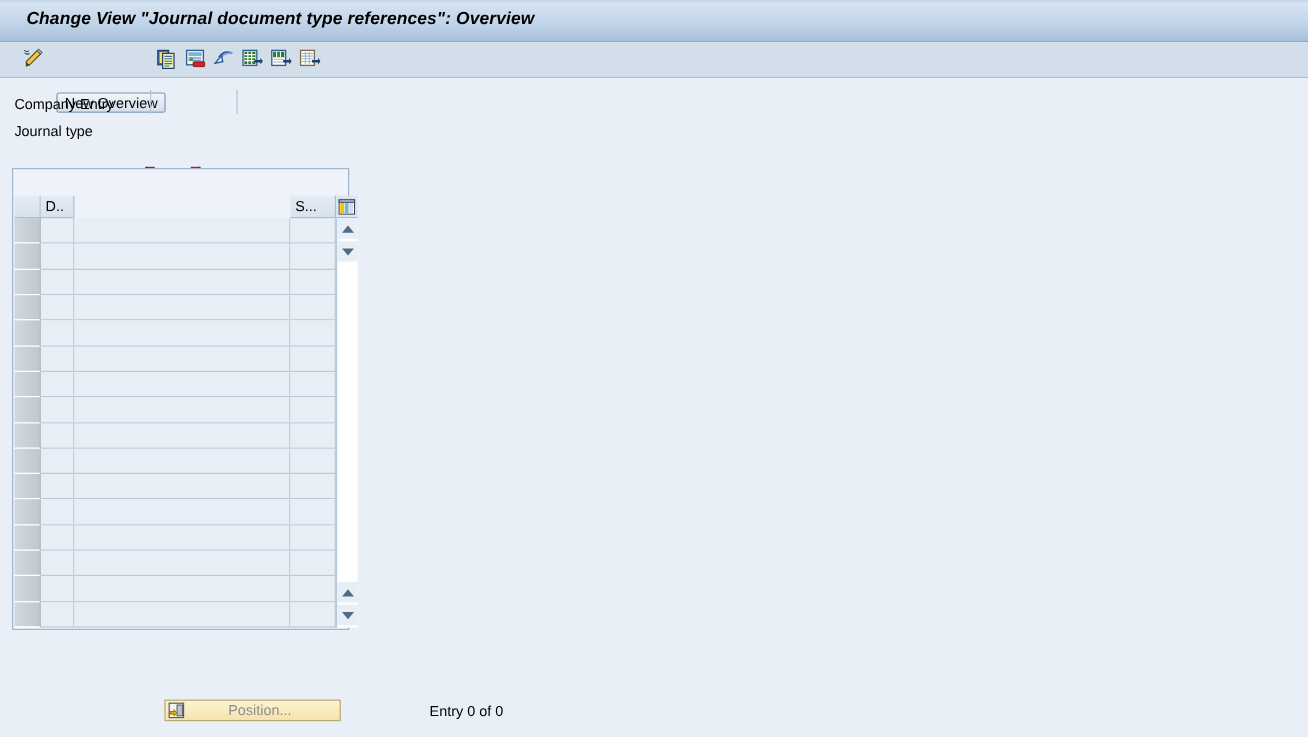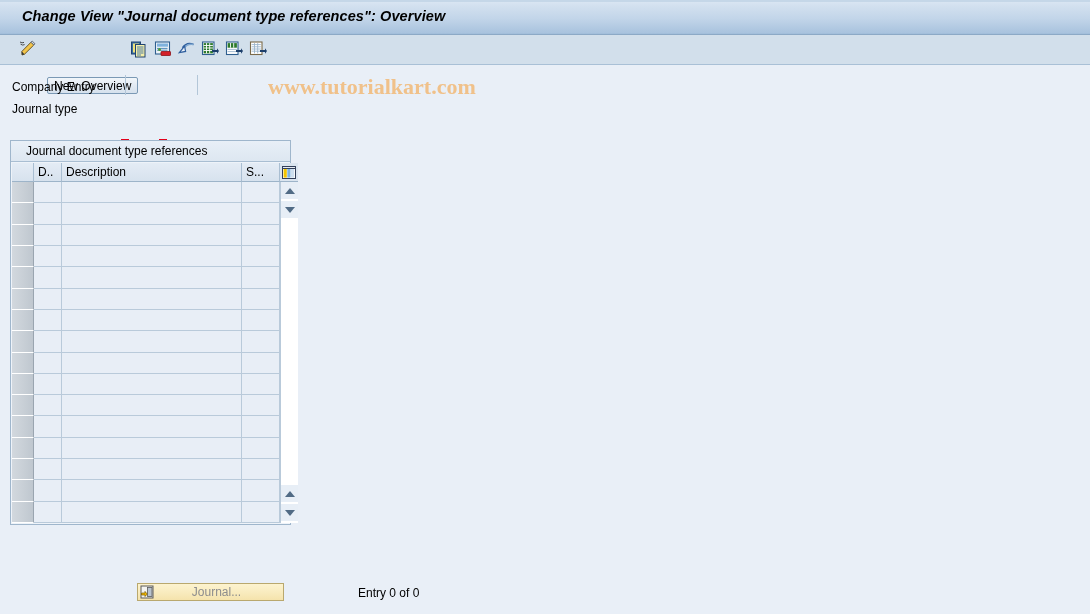--- a/index.html
+++ b/index.html
@@ -380,21 +380,20 @@
         <line x1="3.6" y1="7.8" x2="12.9" y2="7.8"></line>
         <line x1="3.6" y1="10" x2="12.9" y2="10"></line>
         <line x1="3.6" y1="12.2" x2="12.9" y2="12.2"></line>
         <line x1="6.5" y1="4.1" x2="6.5" y2="14.4"></line>
         <line x1="9.7" y1="4.1" x2="9.7" y2="14.4"></line>
       </g>
       <path d="M12 11 L17 11 L17 9.2 L19 12 L17 14.8 L17 13 L12 13 Z" fill="#1d3f6b"></path>
     </svg>
   </div>
 
-  <div id="watermark">www.tutorialkart.com</div>
 </div>
 
 <div id="field-area">
 
   <div class="field-label" style="left:12px; top:14px;">Company Entry</div>
 
   <div class="sapinput" style="left:126px; top:77px; width:36px; height:17px;" title=""></div>
   <div class="caret" style="left:130px; top:80px; height:11px;"></div>
   <div class="req-frame" style="left:121px; top:73px; width:46px; height:25px;">
     <i class="tl"></i>
@@ -409,28 +408,24 @@
       <rect x="4" y="1.5" width="7" height="7" fill="#dfe8f2" stroke="#4a5a6a" stroke-width="1"></rect>
     </svg>
   </div>
 
   <div class="field-label" style="left:12px; top:36px;">Journal type</div>
   <div class="sapinput" style="left:126px; top:99px; width:12px; height:17px;" title=""></div>
 </div>
 
 <div id="table-frame">
 
-  <div id="table-caption">
-    <span>Journal document type references</span>
-  </div>
 
   <div id="col-header">
     <div class="colh" style="left:0; width:22px;"></div>
     <div class="colh pad" style="left:22px; width:28px;">D..</div>
-    <div class="colh pad" style="left:50px; width:180px;">Description</div>
     <div class="colh pad" style="left:230px; width:38px;">S...</div>
   </div>
 
   <div id="table-config-icon">
     <svg width="14" height="13" viewBox="0 0 14 13">
       <rect x="0.5" y="0.5" width="13" height="12" fill="#ffffff" stroke="#33405a" stroke-width="1"></rect>
       <rect x="1.6" y="2.6" width="3.2" height="9" fill="#f2c400"></rect>
       <rect x="5.3" y="2.6" width="3.2" height="9" fill="#7fb2dd"></rect>
       <rect x="9" y="2.6" width="3.2" height="9" fill="#cfe0ef"></rect>
       <rect x="0.5" y="0.5" width="13" height="2" fill="#e6ecf3" stroke="#33405a" stroke-width="1"></rect>
@@ -553,16 +548,16 @@
 </div>
 
 <div id="position-button">
   <span style="display:flex;align-items:center;padding-left:2px;">
     <svg width="14" height="14" viewBox="0 0 14 14">
       <rect x="1" y="1" width="12" height="12" fill="#f4f4f0" stroke="#5a5a5a" stroke-width="1"></rect>
       <rect x="7.5" y="2.5" width="4.5" height="9" fill="#b9c4cf" stroke="#5a5a5a" stroke-width="0.8"></rect>
       <path d="M1.5 8 L5 8 L5 6.4 L7.2 9 L5 11.6 L5 10 L1.5 10 Z" fill="#f2b500" stroke="#7a5c00" stroke-width="0.7"></path>
     </svg>
   </span>
-  <span id="position-label">Journal...</span>
+  <span id="position-label">Position...</span>
 </div>
 
 <div id="entry-count">Entry 0 of 0</div>
 
 </body></html>

